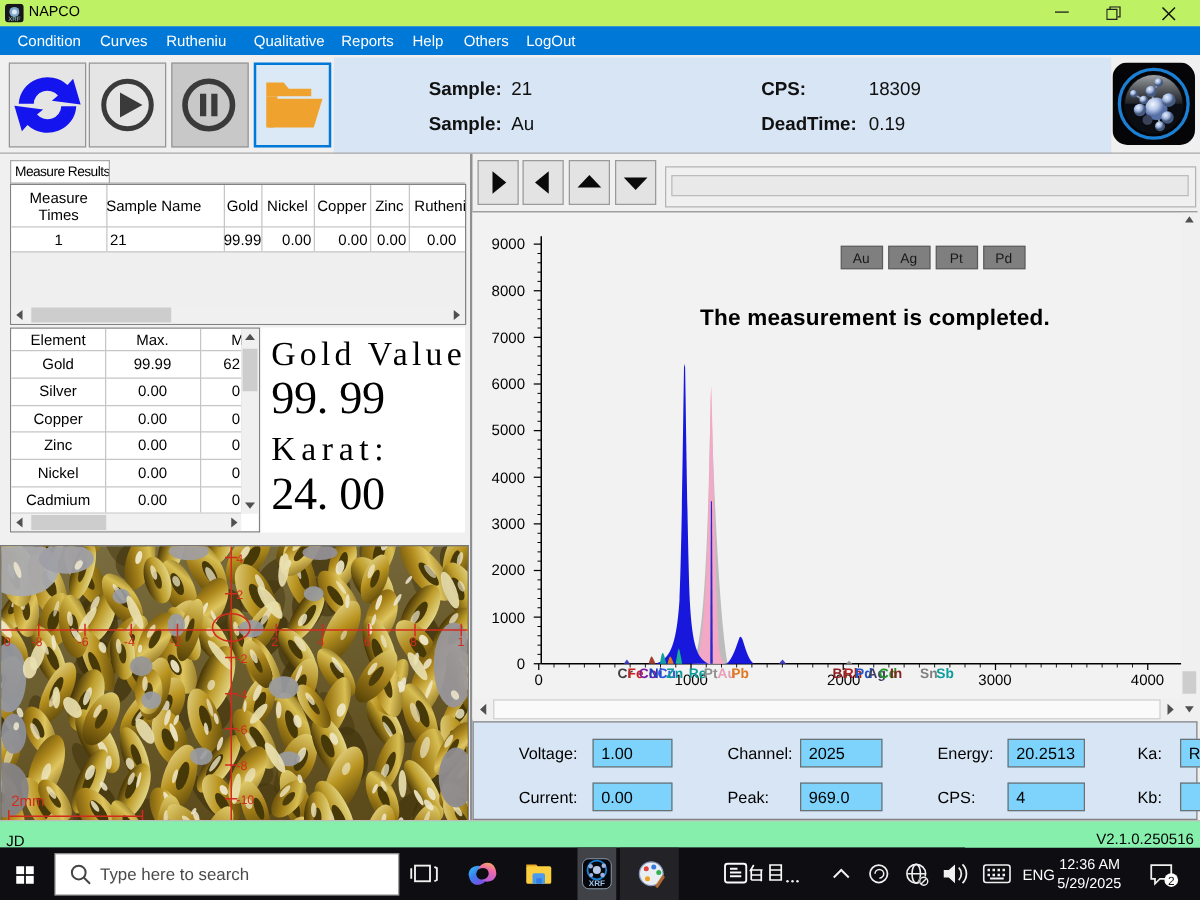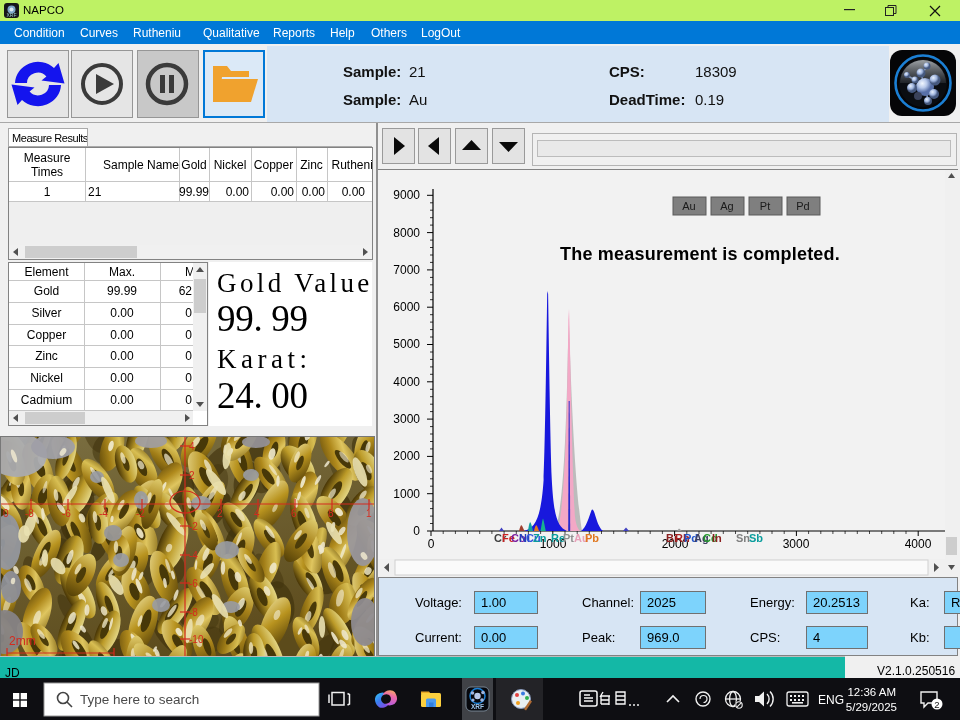--- a/index.html
+++ b/index.html
@@ -32,21 +32,21 @@
 .navbtn{position:absolute;top:128px;width:33px;height:36px;background:#e3e3e3;border:1px solid #9a9a9a;}
 #progbox{left:532px;top:133px;width:425px;height:33px;border:1px solid #b4b4b4;}
 #proglabel{left:536px;top:142px;font-size:11px;background:#22c55e;padding:0 3px;margin-left:24px;}
 #progbar{left:537px;top:140px;width:414px;height:17px;background:#e9e9e9;border:1px solid #bcbcbc;}
 #chart{left:378px;top:169px;width:580px;height:406px;background:#f4f4f4;border-top:1px solid #828282;}
 
 #form{left:378px;top:577px;width:580px;height:79px;background:#d7e5f4;border:1px solid #828282;}
 .flabel{position:absolute;font-size:13px;color:#000;}
 .finput{position:absolute;height:23px;background:#7dd3fc;border:1px solid #707070;font-size:13px;padding:3px 0 0 6px;}
 
-#status{left:0;top:656px;width:845px;height:23px;background:#14b8a6;border-top:1px solid #bcbcbc;font-size:12px;}
+#status{left:0;top:656px;width:960px;height:23px;background:#86efac;border-top:1px solid #bcbcbc;font-size:12px;}
 
 #taskbar{left:0;top:678px;width:772px;height:42px;background:#101014;}
 </style>
 </head>
 <body>
 <div id="root">
   <div class="abs" id="titlebar">
     <svg class="abs" style="left:4px;top:3px" width="15" height="15">
         <rect x="0" y="0" width="15" height="15" rx="3" fill="#16161a"></rect>
         <circle cx="7.5" cy="6.5" r="4" fill="#7da6c8"></circle>
@@ -159,21 +159,21 @@
       <div class="abs" style="left:0;top:0;width:363px;height:53px;background:#fff"></div>
       <div class="abs" style="left:76px;top:0;width:1px;height:53px;background:#c6c6c6"></div>
       <div class="abs" style="left:170px;top:0;width:1px;height:53px;background:#c6c6c6"></div>
       <div class="abs" style="left:200px;top:0;width:1px;height:53px;background:#c6c6c6"></div>
       <div class="abs" style="left:242px;top:0;width:1px;height:53px;background:#c6c6c6"></div>
       <div class="abs" style="left:287px;top:0;width:1px;height:53px;background:#c6c6c6"></div>
       <div class="abs" style="left:318px;top:0;width:1px;height:53px;background:#c6c6c6"></div>
       <div class="abs" style="left:0;top:33px;width:363px;height:1px;background:#c6c6c6"></div>
       <div class="abs" style="left:0;top:53px;width:363px;height:1px;background:#c6c6c6"></div>
       <div class="abs" style="left:0px;top:3px;width:76px;text-align:center;font-size:12px;line-height:14px">Measure<br>Times</div>
-      <div class="abs" style="left:76px;top:10px;width:94px;text-align:right;font-size:12px;line-height:14px">Sample Name</div>
+      <div class="abs" style="left:76px;top:10px;width:94px;text-align:left;font-size:12px;line-height:14px">Sample Name</div>
       <div class="abs" style="left:170px;top:10px;width:30px;text-align:center;font-size:12px;line-height:14px">Gold</div>
       <div class="abs" style="left:200px;top:10px;width:42px;text-align:center;font-size:12px;line-height:14px">Nickel</div>
       <div class="abs" style="left:242px;top:10px;width:45px;text-align:center;font-size:12px;line-height:14px">Copper</div>
       <div class="abs" style="left:287px;top:10px;width:31px;text-align:center;font-size:12px;line-height:14px">Zinc</div>
       <div class="abs" style="left:318px;top:10px;width:57px;text-align:center;font-size:12px;line-height:14px">Rutheniu</div>
       <div class="abs" style="left:0px;top:37px;width:76px;font-size:12px;text-align:center;">1</div>
       <div class="abs" style="left:76px;top:37px;width:94px;font-size:12px;text-align:left;padding-left:3px;">21</div>
       <div class="abs" style="left:170px;top:37px;width:30px;font-size:12px;text-align:right;padding-right:2px;">99.99</div>
       <div class="abs" style="left:200px;top:37px;width:42px;font-size:12px;text-align:right;padding-right:2px;">0.00</div>
       <div class="abs" style="left:242px;top:37px;width:45px;font-size:12px;text-align:right;padding-right:2px;">0.00</div>

